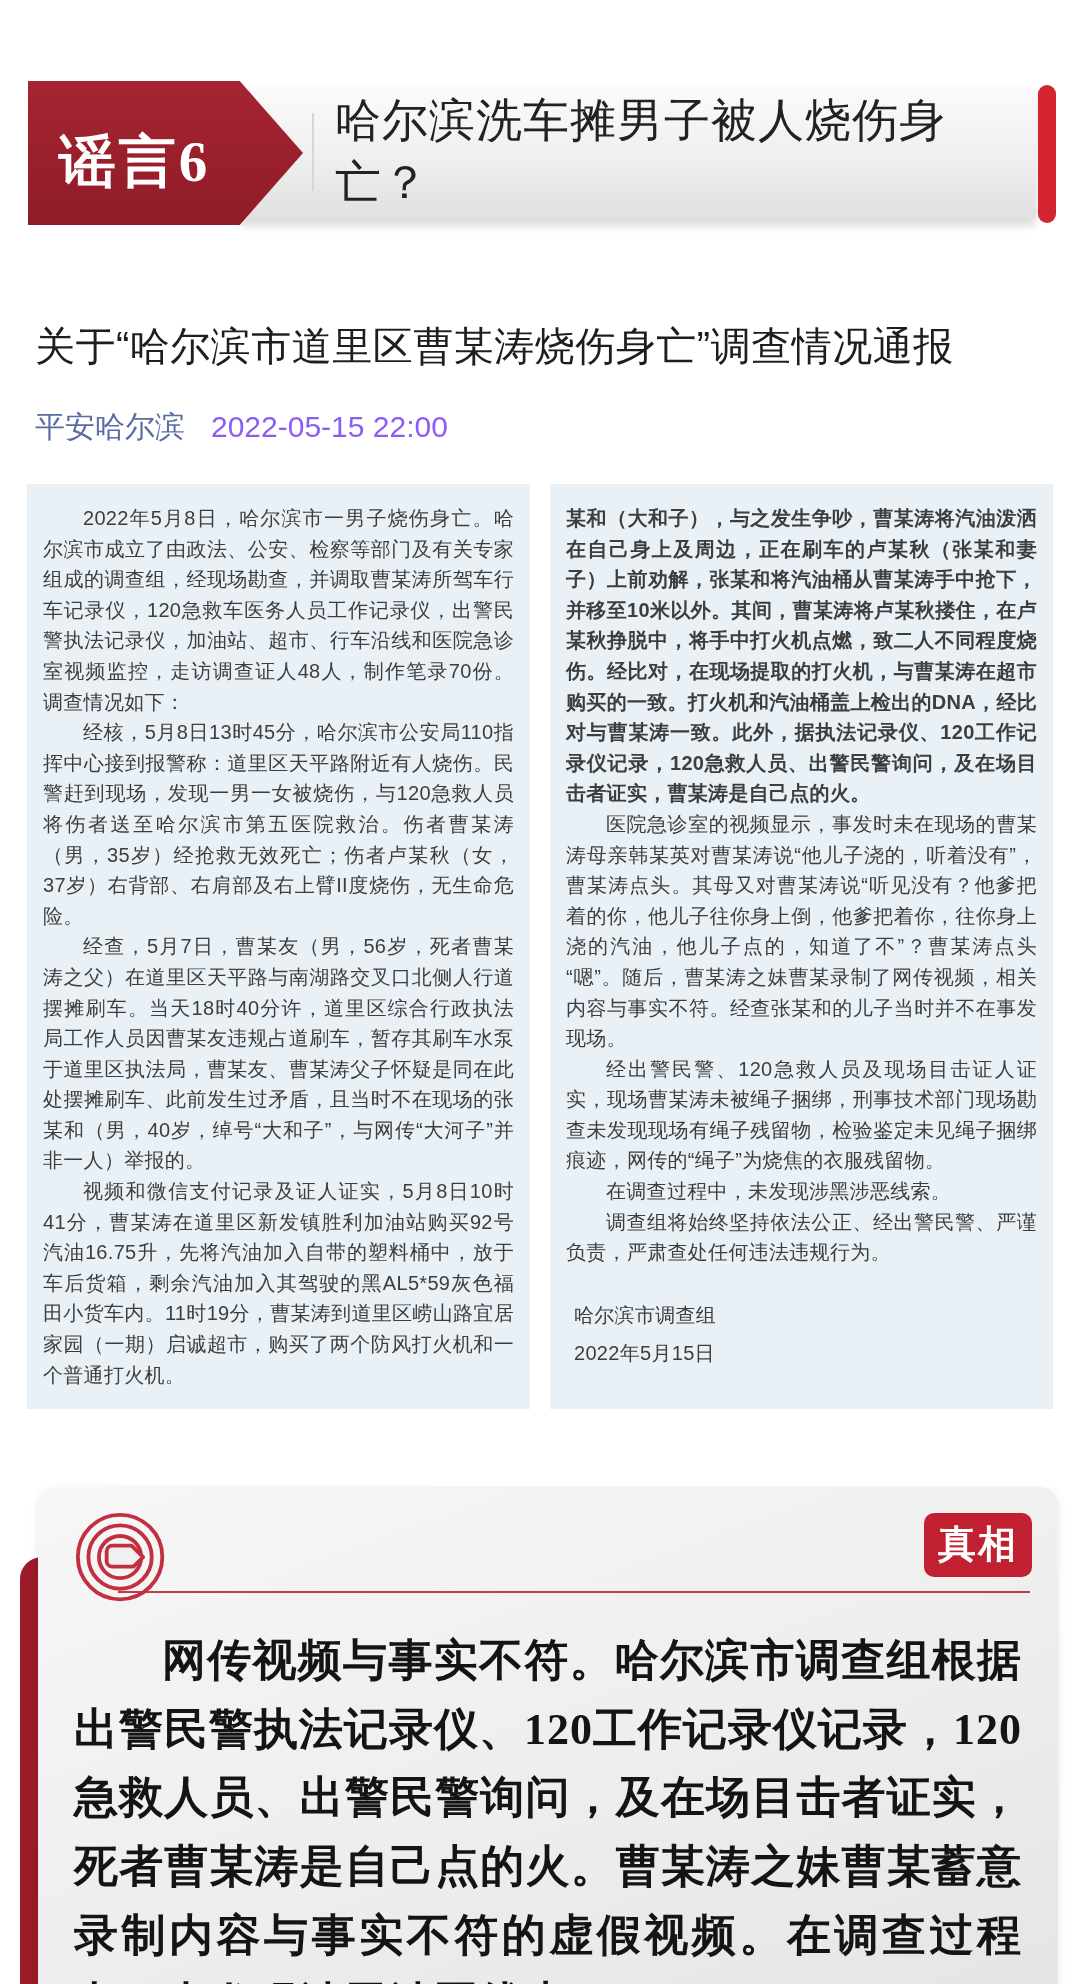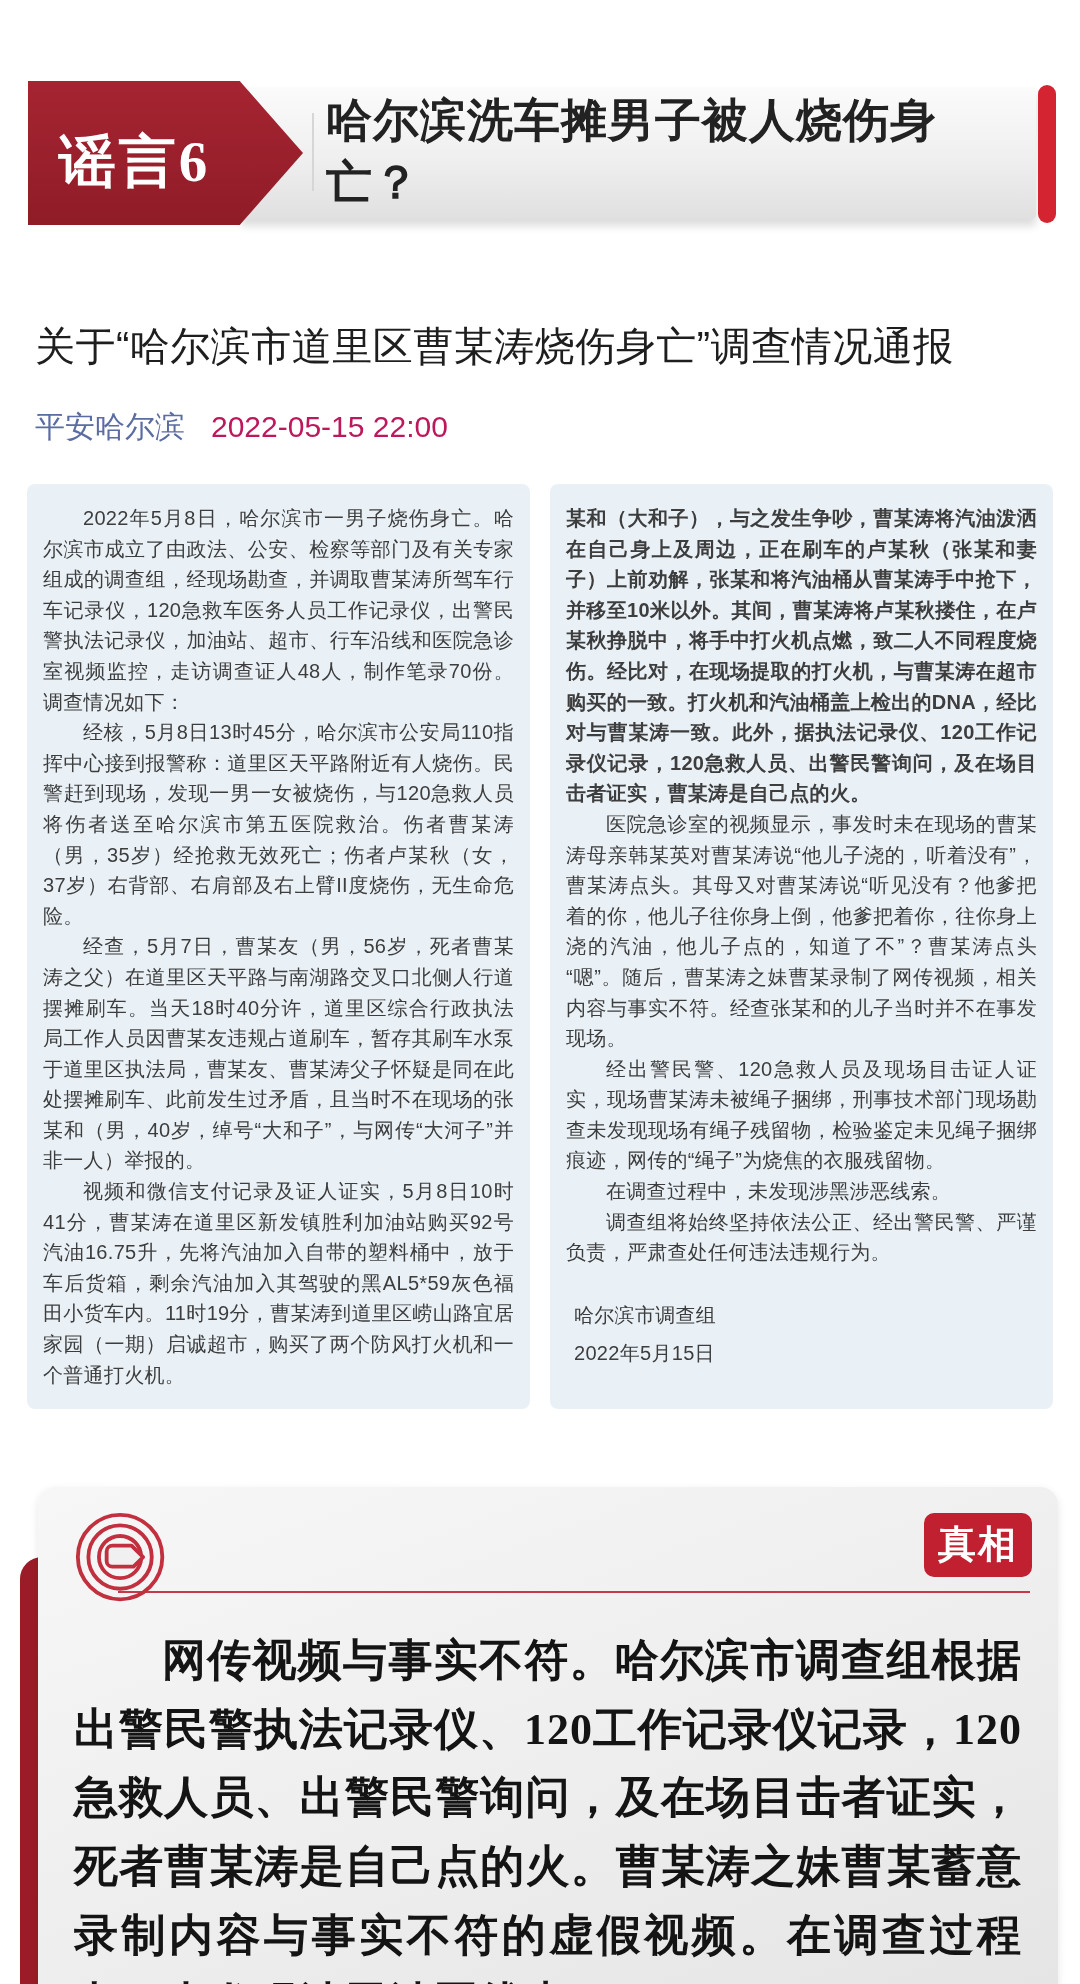--- a/index.html
+++ b/index.html
@@ -33,38 +33,38 @@
     clip-path:polygon(0 0,77% 0,100% 50%,77% 100%,0 100%);
     display:flex;align-items:center;justify-content:center;
     padding-right:62px;box-sizing:border-box;
   }
   .rumor-tag-text{
     color:#ffffff;font-family:"Liberation Serif","DejaVu Serif",serif;
     font-weight:700;font-size:57px;letter-spacing:3px;line-height:1;margin-top:16px;
   }
   .banner-divider{position:absolute;left:312px;top:28px;bottom:28px;width:2px;background:#d6d6d6;}
   .banner-title{
-    position:absolute;left:322px;right:70px;top:0;bottom:0;margin:4px;
+    position:absolute;left:322px;right:70px;top:0;bottom:0;margin:13px;
     display:flex;align-items:center;justify-content:center;
     font-family:"Liberation Serif","DejaVu Serif",serif;
-    font-weight:700;font-size:46px;color:#222222;letter-spacing:1px;
+    font-weight:400;font-size:46px;color:#222222;letter-spacing:1px;
   }
 
   
   .article-title{
     margin:96px 35px 0;
     font-size:40px;font-weight:400;color:#1e1e1e;line-height:1.55;letter-spacing:.5px;
   }
   .byline{margin:30px 35px 12px;display:flex;align-items:baseline;gap:26px;}
   .account{color:#5b6ca3;font-size:30px;cursor:pointer;}
-  .timestamp{color:#be185d;font-size:30px;}
+  .timestamp{color:#8b5cf6;font-size:30px;}
 
   .columns{margin:36px 27px 0;display:flex;gap:20px;align-items:stretch;}
   .col{
-    flex:1;background:#e9f1f7;border-radius:8px;
+    flex:1;background:#e9f1f7;border-radius:0;
     padding:19px 16px;box-sizing:border-box;
     font-size:20px;line-height:1.53;color:#3d3d3d;letter-spacing:.3px;
   }
   .para{margin:0;text-indent:2em;text-align:justify;}
   .para.no-indent{text-indent:0;font-weight:bold;}
   .sign{margin:8px;text-align:left;}
   .sign.first{margin-top:32px;}
 
   
   .truth-wrap{position:relative;margin:78px 22px 0 38px;}

